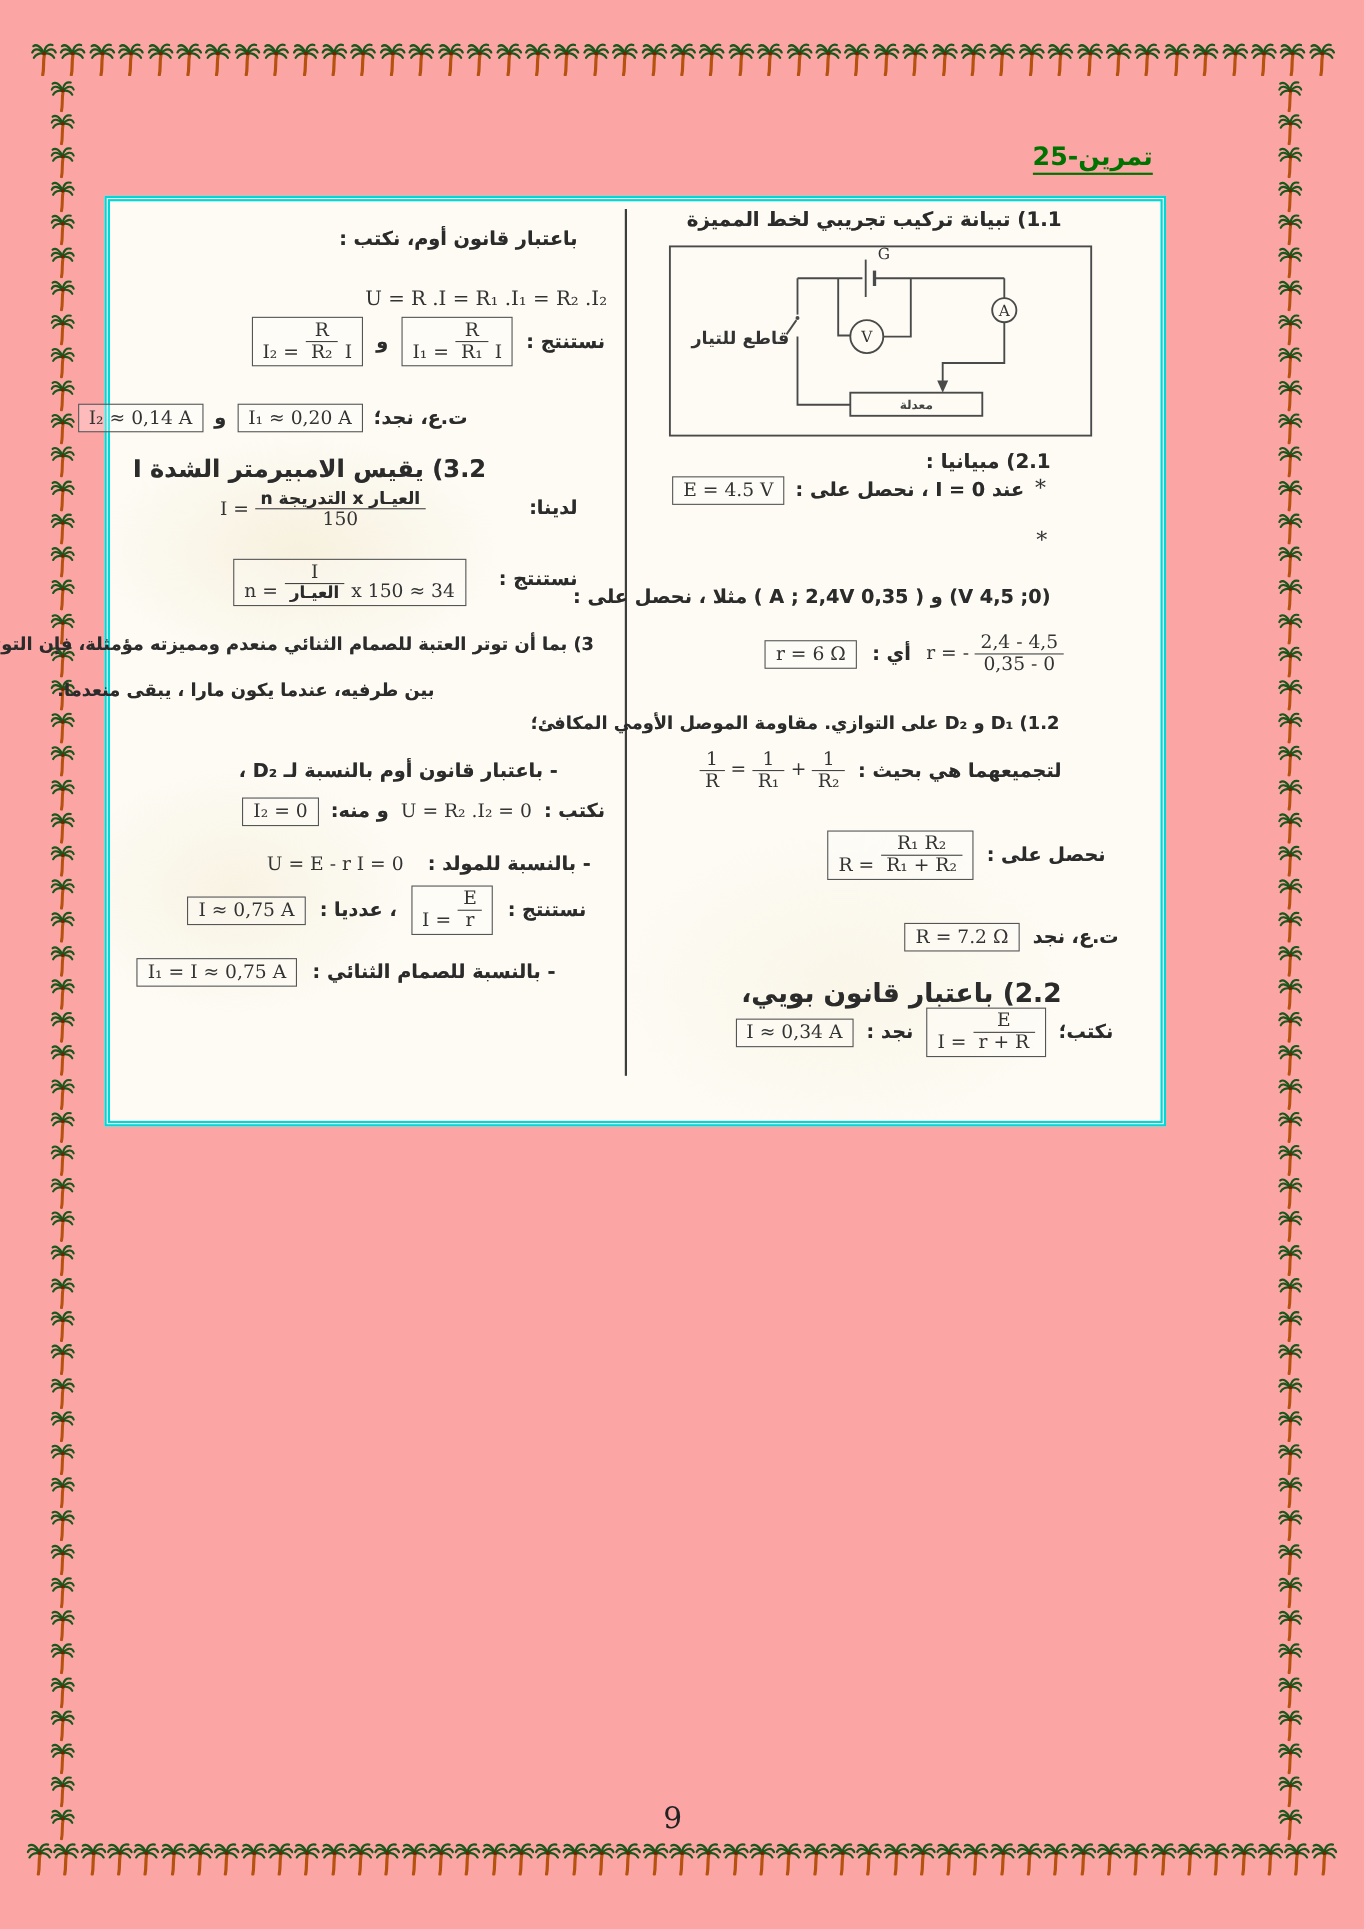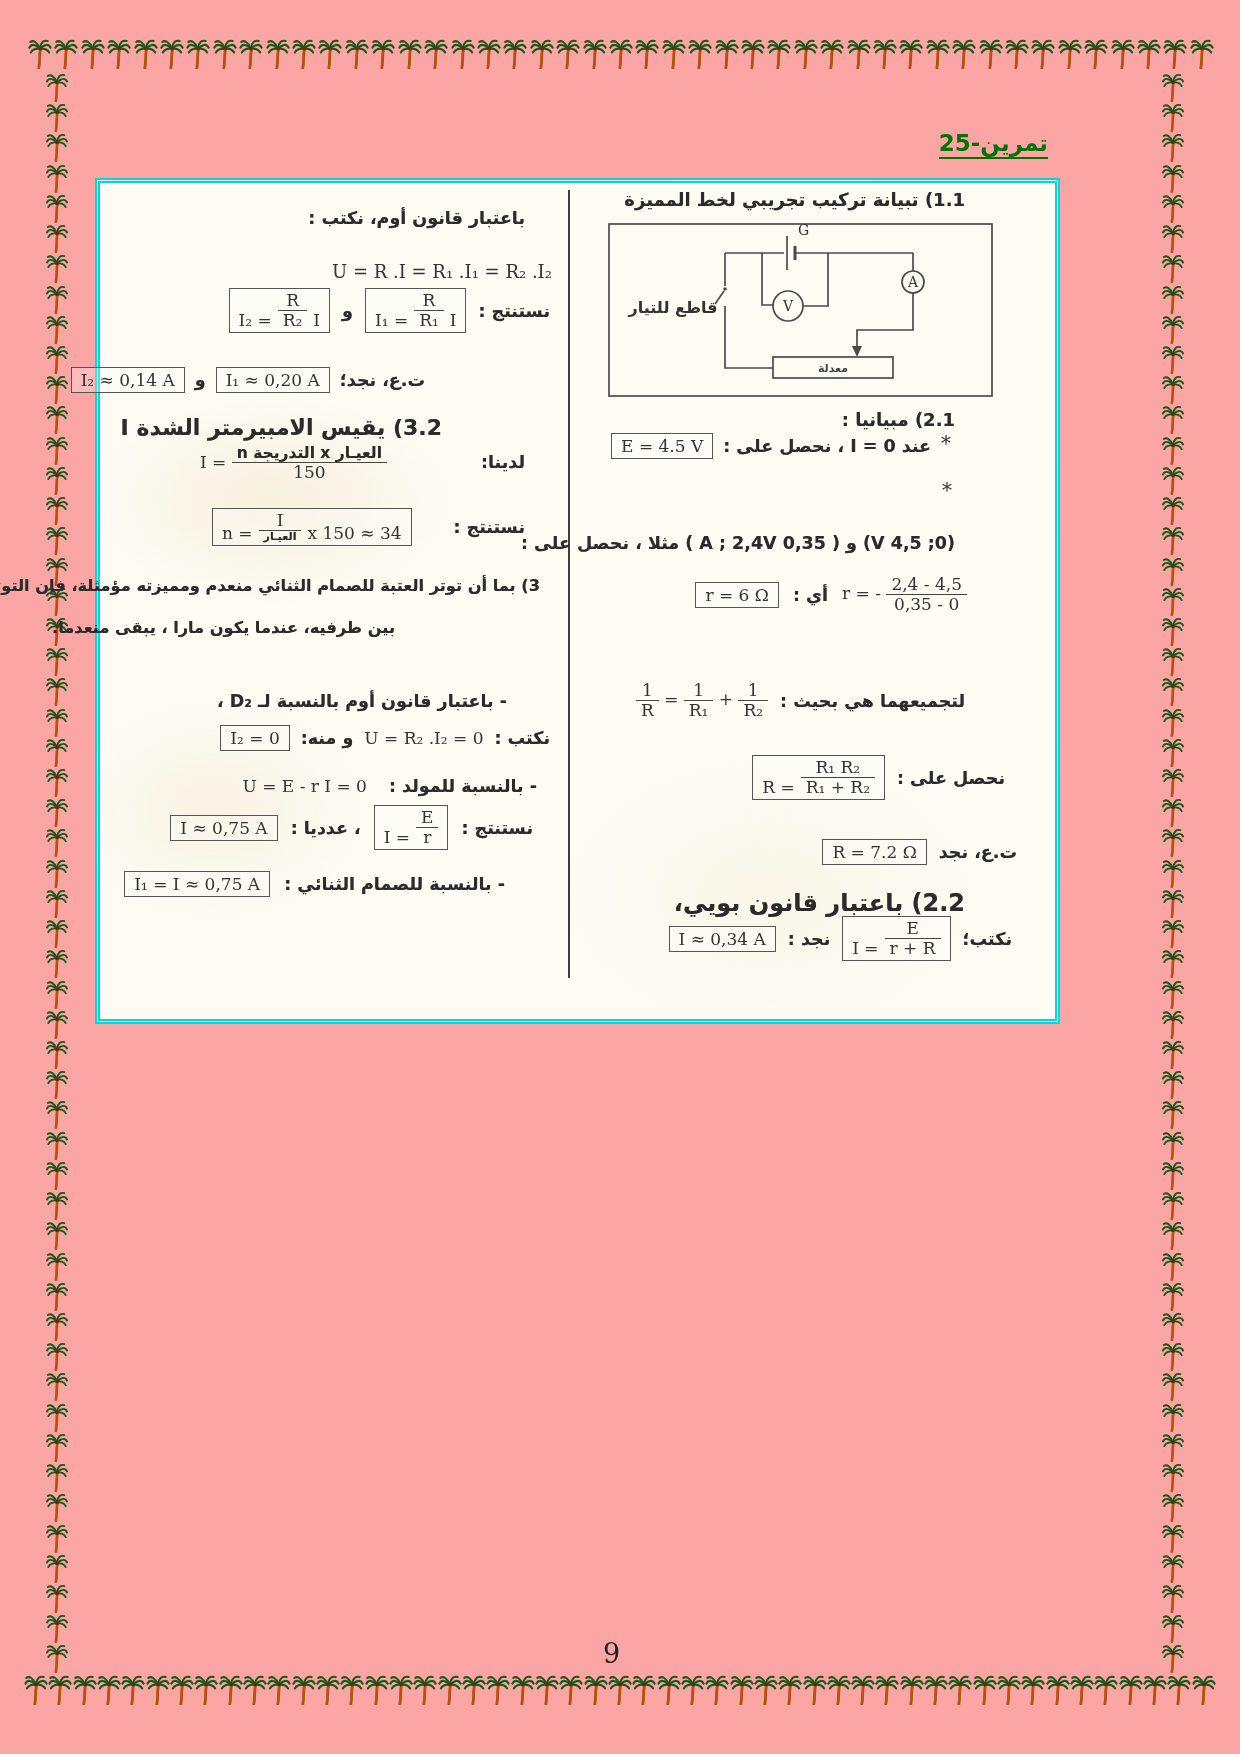--- a/index.html
+++ b/index.html
@@ -2926,20 +2926,21 @@
         <span>r = -</span>
         <span class="frac">
             <span class="num">2,4 - 4,5</span>
             <span class="den">0,35 - 0</span>
           </span>
       </span>
       <span class="ar">أي :</span>
       <span class="fbox math">r = 6 Ω</span>
     </div>
 
+    <div class="abs ar ar-sm" style="right:92px;top:465px;">1.2) D₁ و D₂ على التوازي. مقاومة الموصل الأومي المكافئ؛</div>
 
     <div class="abs row" style="right:90px;top:498px;gap:12px;">
       <span class="ar">لتجميعهما هي بحيث :</span>
       <span class="math">
         <span class="frac">
             <span class="num">1</span>
             <span class="den">R</span>
           </span>
         <span>=</span>
         <span class="frac">
@@ -3026,21 +3027,21 @@
         <span class="num ar" style="font-size:15.5px;" dir="rtl">العيـار x التدريجة n</span>
         <span class="den">150</span>
       </span>
     </div>
 
     <div class="abs ar" style="right:530px;top:334px;">نستنتج :</div>
     <div class="abs fbox math" style="left:112px;top:325px;">
       <span>n =</span>
       <span class="frac">
         <span class="num">I</span>
-        <span class="den ar" style="font-size:11px;" dir="rtl">العيـار</span>
+        <span class="den ar" style="font-size:15px;" dir="rtl">العيـار</span>
       </span>
       <span>x 150 ≈ 34</span>
     </div>
 
     <div class="abs ar ar-sm" style="right:515px;top:393px;">3) بما أن توتر العتبة للصمام الثنائي منعدم ومميزته مؤمثلة، فإن التوتر</div>
     <div class="abs ar ar-sm" style="right:660px;top:435px;">بين طرفيه، عندما يكون مارا ، يبقى منعدما.</div>
     <div class="abs ar" style="right:548px;top:508px;">- باعتبار قانون أوم بالنسبة لـ D₂ ،</div>
 
     <div class="abs row" style="right:505px;top:542px;gap:11px;">
       <span class="ar">نكتب :</span>

